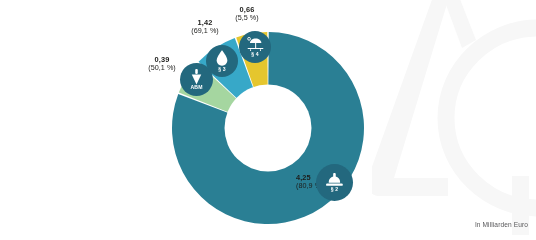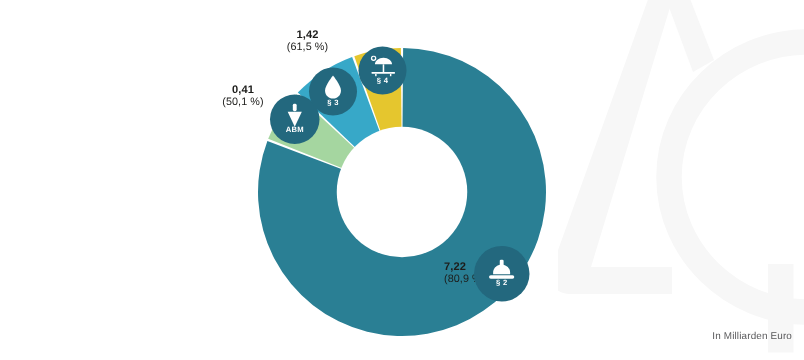--- a/index.html
+++ b/index.html
@@ -121,30 +121,34 @@
     <g id="slice-group">
         <path d="M 268 128 L 268.75 32.00 A 96 96 0 1 1 178.25 93.93 Z" fill="#2a7f94"></path>
         <path d="M 268 128 L 178.80 92.52 A 96 96 0 0 1 197.51 62.84 Z" fill="#a5d6a0"></path>
         <path d="M 268 128 L 198.54 61.74 A 96 96 0 0 1 234.77 37.93 Z" fill="#37a8c8"></path>
         <path d="M 268 128 L 236.19 37.42 A 96 96 0 0 1 267.25 32.00 Z" fill="#e5c62e"></path>
       </g>
     <circle cx="268" cy="128" r="43.5" fill="#ffffff"></circle>
   </svg>
 
   <div class="callout" id="callout-0">
-    <span class="val">7,22</span>
+    <span class="val">4,25</span>
     <span class="pct">(80,9 %)</span>
   </div>
   <div class="callout" id="callout-1">
-    <span class="val">0,41</span>
+    <span class="val">0,39</span>
     <span class="pct">(50,1 %)</span>
   </div>
   <div class="callout" id="callout-2">
     <span class="val">1,42</span>
-    <span class="pct">(61,5 %)</span>
+    <span class="pct">(69,1 %)</span>
+  </div>
+  <div class="callout" id="callout-3">
+    <span class="val">0,66</span>
+    <span class="pct">(5,5 %)</span>
   </div>
 
   <div class="badge" id="badge-0">
     <svg width="19" height="14" viewBox="0 0 24 18" xmlns="http://www.w3.org/2000/svg">
       <path d="M10.3 1.2 C10.3 0.5 10.9 0 11.9 0 C12.9 0 13.6 0.5 13.6 1.2 L13.6 4.4 C16.9 5.2 19.2 7.8 19.2 11.3 L19.2 12.6 L4.6 12.6 L4.6 11.3 C4.6 7.8 7 5.2 10.3 4.4 Z" fill="#ffffff"></path>
       <rect x="1.1" y="13.5" width="21.6" height="3" rx="1.5" fill="#ffffff"></rect>
     </svg>
     <span class="badge-text">§ 2</span>
   </div>
 

